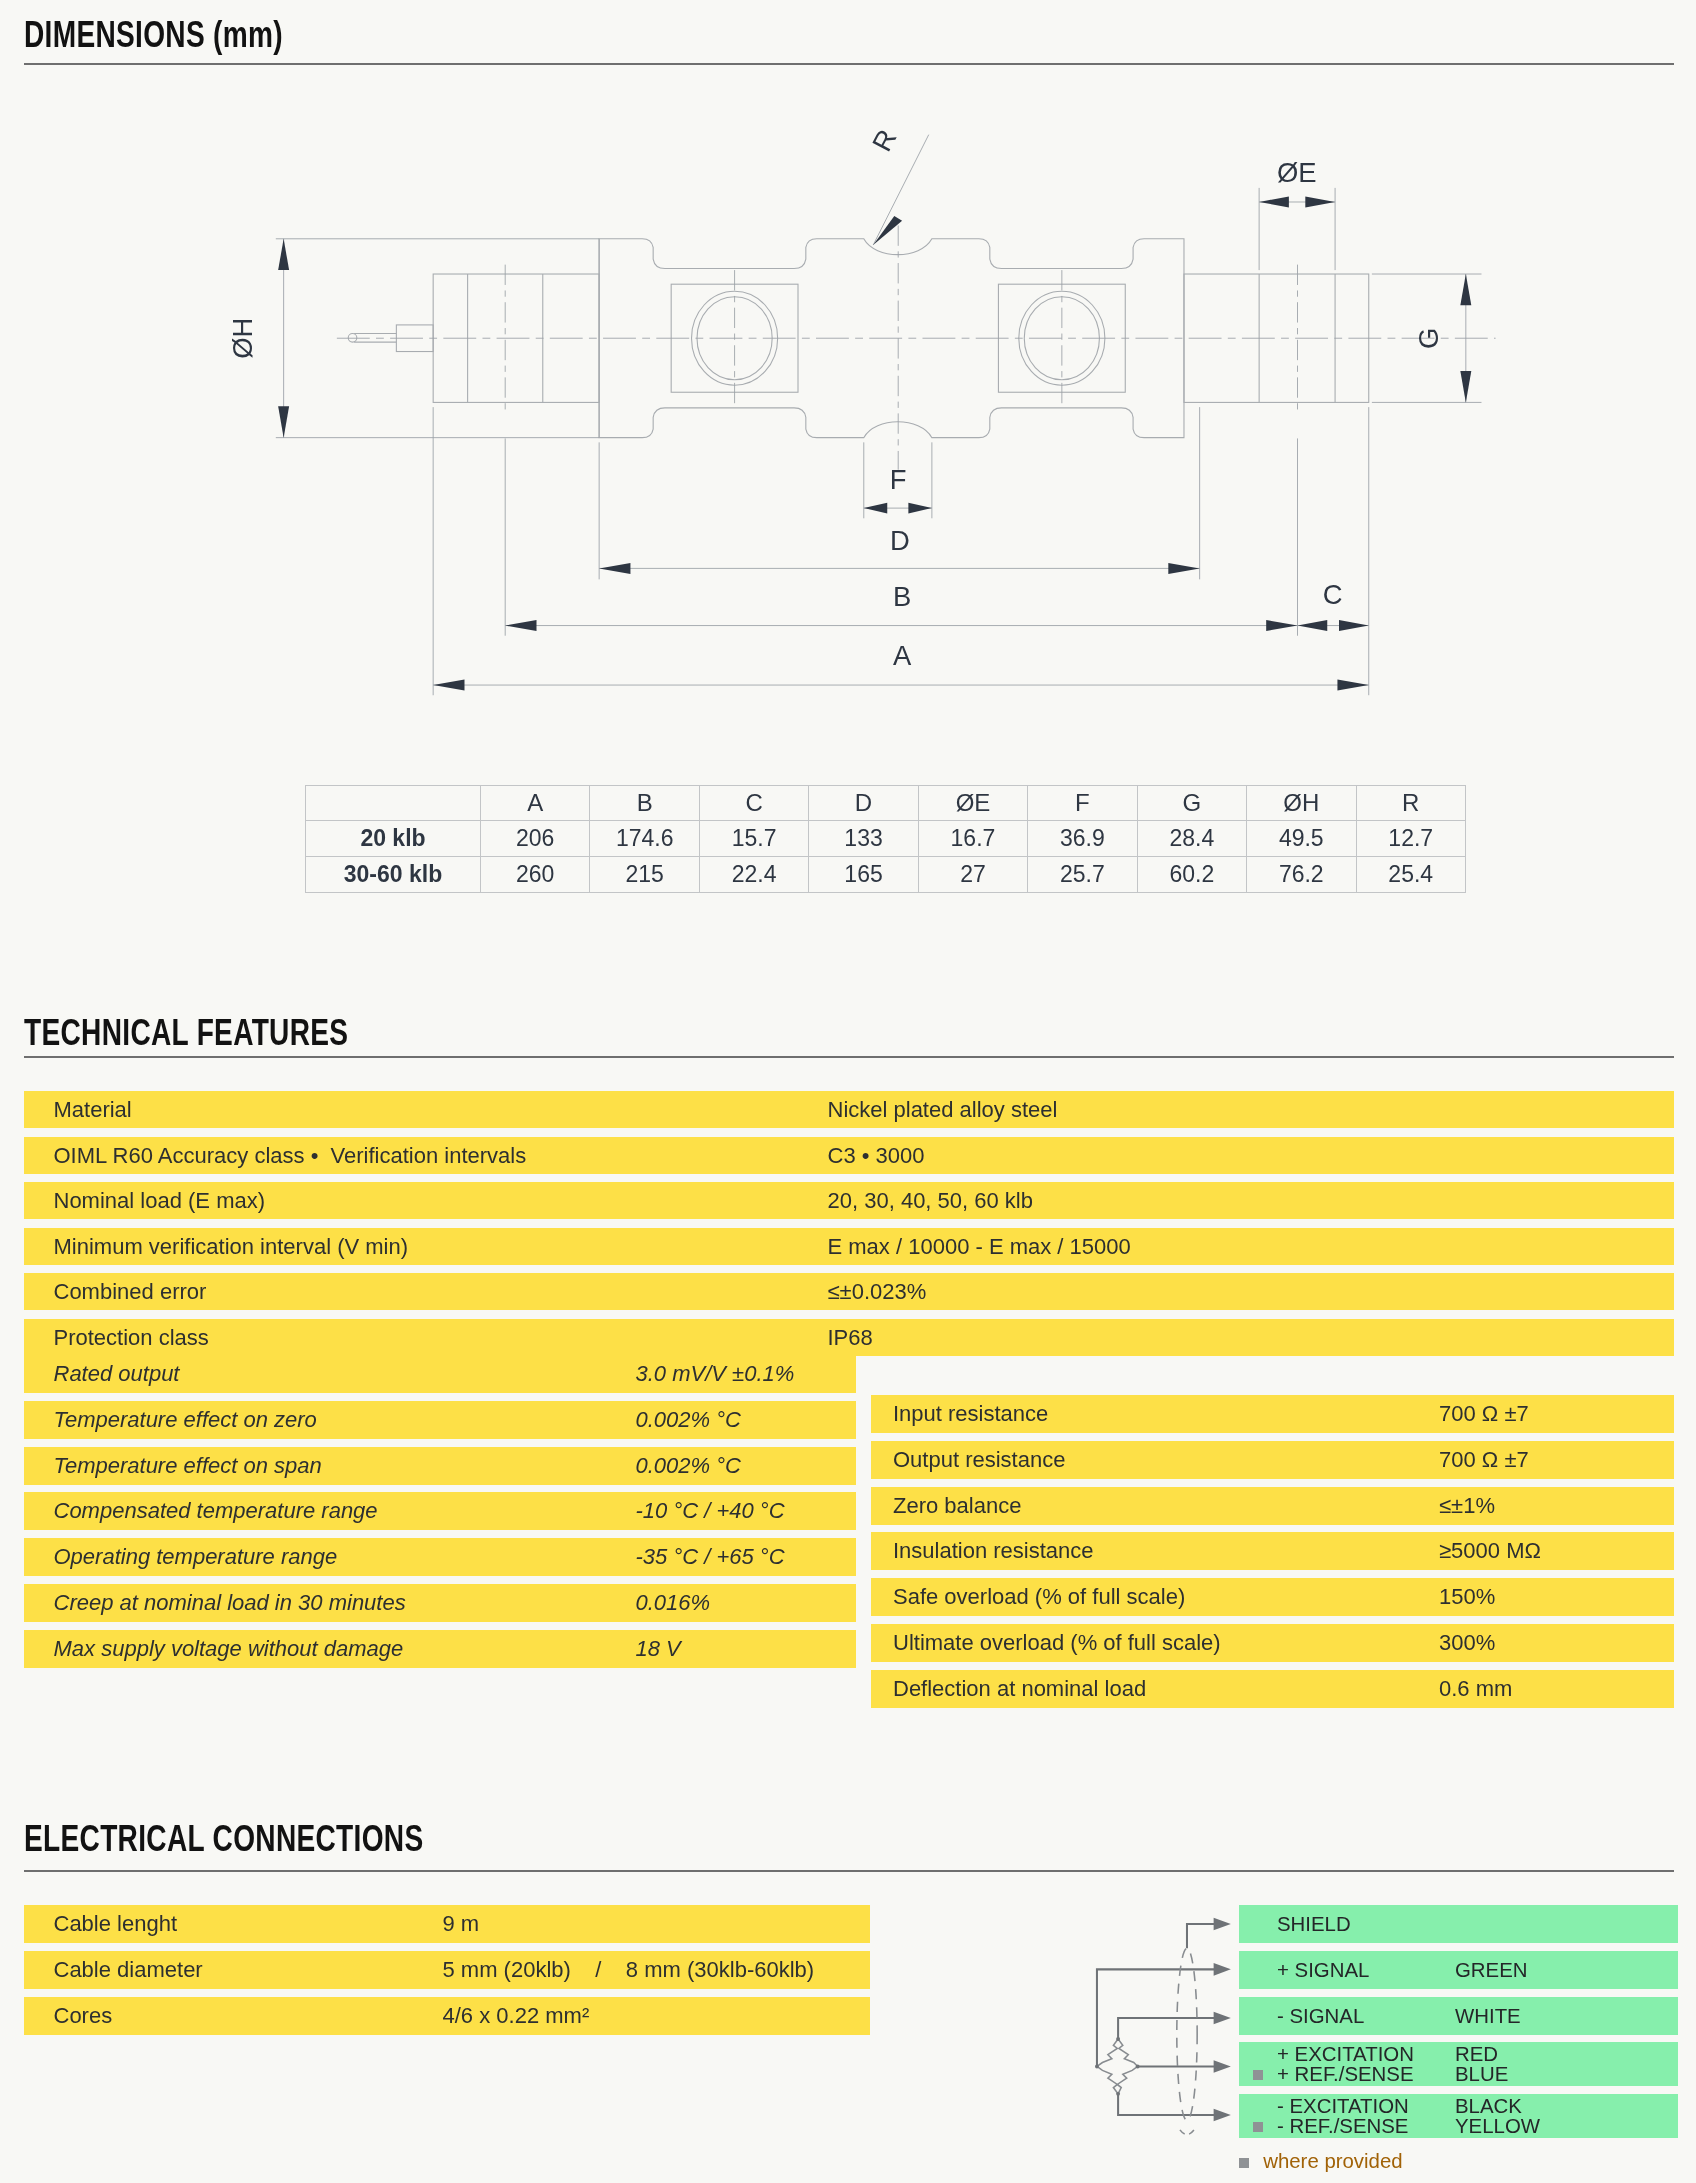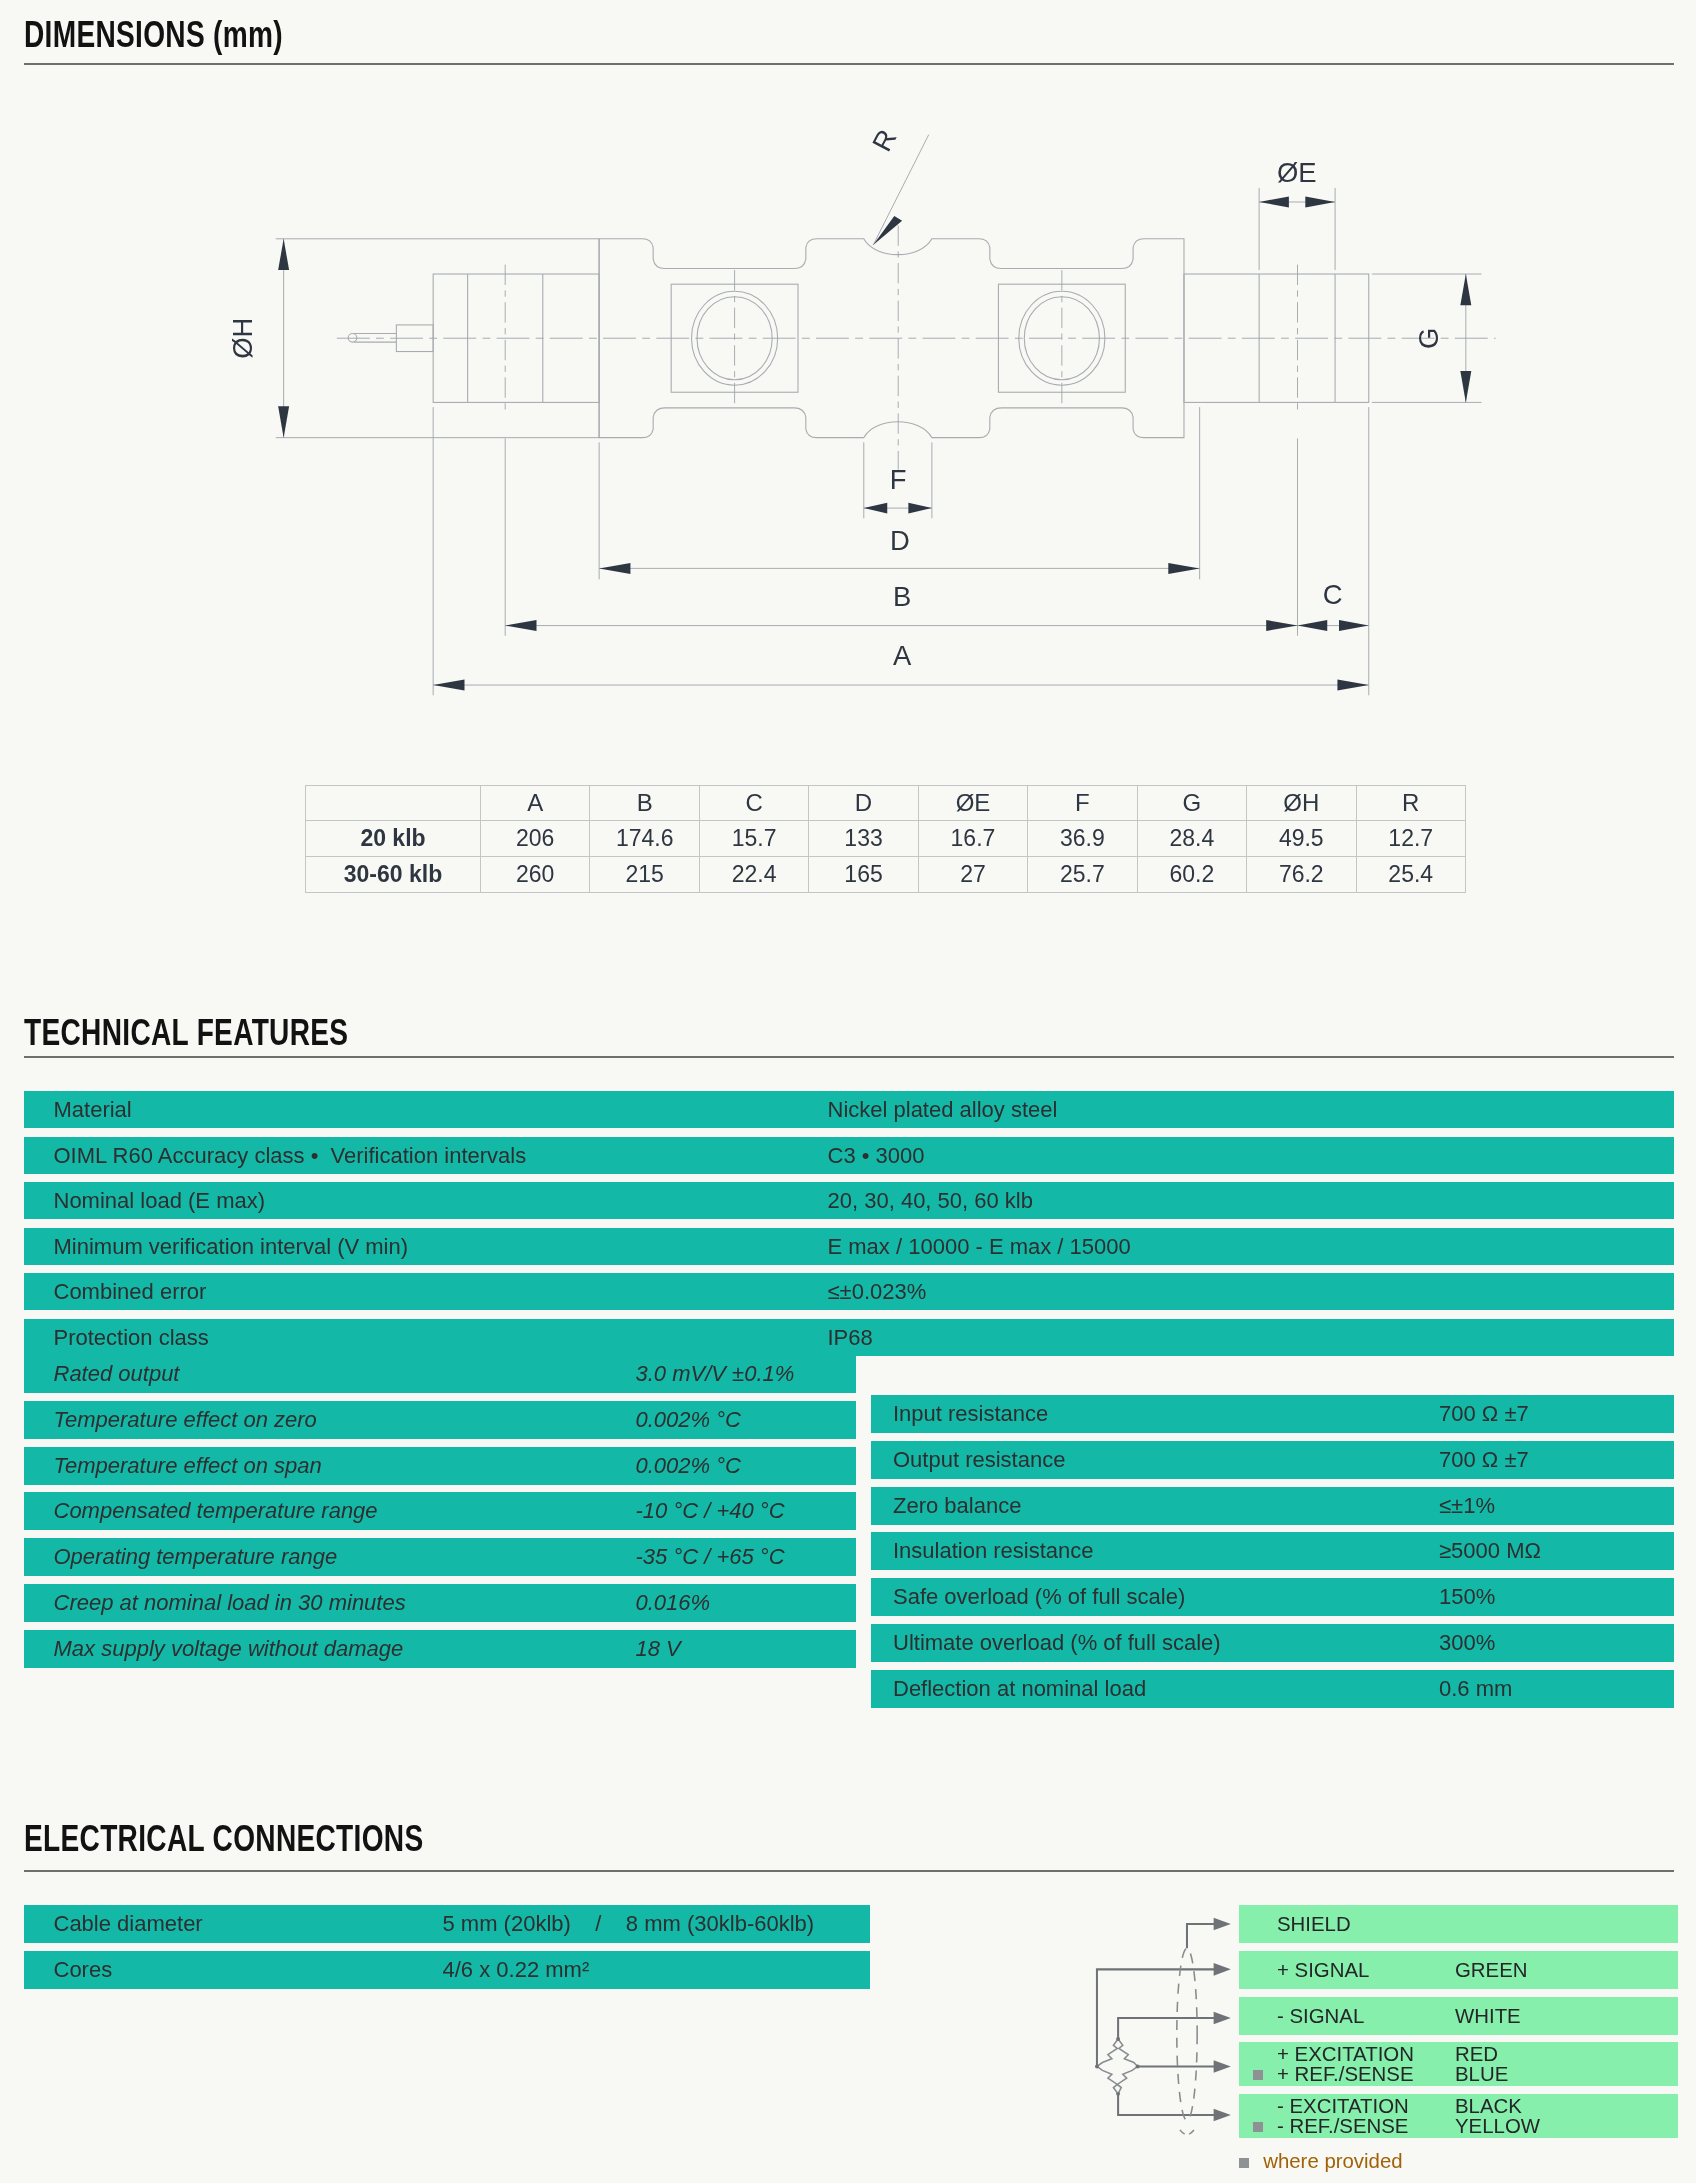--- a/index.html
+++ b/index.html
@@ -15,21 +15,21 @@
     position:absolute; left:23.5px;
     font-size:36px; font-weight:700; color:#121212;
     transform:scaleX(0.78); transform-origin:left center;
     white-space:nowrap; letter-spacing:0.4px;
   }
   .rule {
     position:absolute; left:23.5px; width:1650px; height:2.3px; background:#6f6f6f;
   }
   
   .specrow {
-    position:relative; background:#14b8a6; font-size:22px; color:#2d2f30;
+    position:relative; background:#fde047; font-size:22px; color:#2d2f30;
   }
   .specrow .lab { position:absolute; left:30px; top:0; white-space:pre; }
   .specrow .val { position:absolute; top:0; white-space:pre; }
   #tech-general { position:absolute; left:23.5px; top:1091px; width:1650px; }
   #tech-general .specrow { height:37px; margin-bottom:8.6px; }
   #tech-general .lab, #tech-general .val { line-height:37px; }
   #tech-general .val { left:804px; }
   #tech-left  { position:absolute; left:23.5px;  top:1355px; width:832px;font-style:italic; }
   #tech-right { position:absolute; left:871px; top:1395px; width:803px; }
   #tech-left .specrow, #tech-right .specrow { height:38px; margin-bottom:7.8px; }
@@ -324,20 +324,24 @@
       <span class="lab">Deflection at nominal load</span>
       <span class="val">0.6 mm</span>
     </div>
 </div>
 
 <div class="sec-title" style="top:1818px;">ELECTRICAL CONNECTIONS</div>
 <div class="rule" style="top:1870px;"></div>
 
 <div id="elec-rows">
   <div class="specrow">
+      <span class="lab">Cable lenght</span>
+      <span class="val">9 m</span>
+    </div>
+  <div class="specrow">
       <span class="lab">Cable diameter</span>
       <span class="val">5 mm (20klb)    /    8 mm (30klb-60klb)</span>
     </div>
   <div class="specrow">
       <span class="lab">Cores</span>
       <span class="val">4/6 x 0.22 mm²</span>
     </div>
 </div>
 
 <svg width="157" height="274" viewBox="0 0 200 350" style="left:1085px; top:1895px;">

